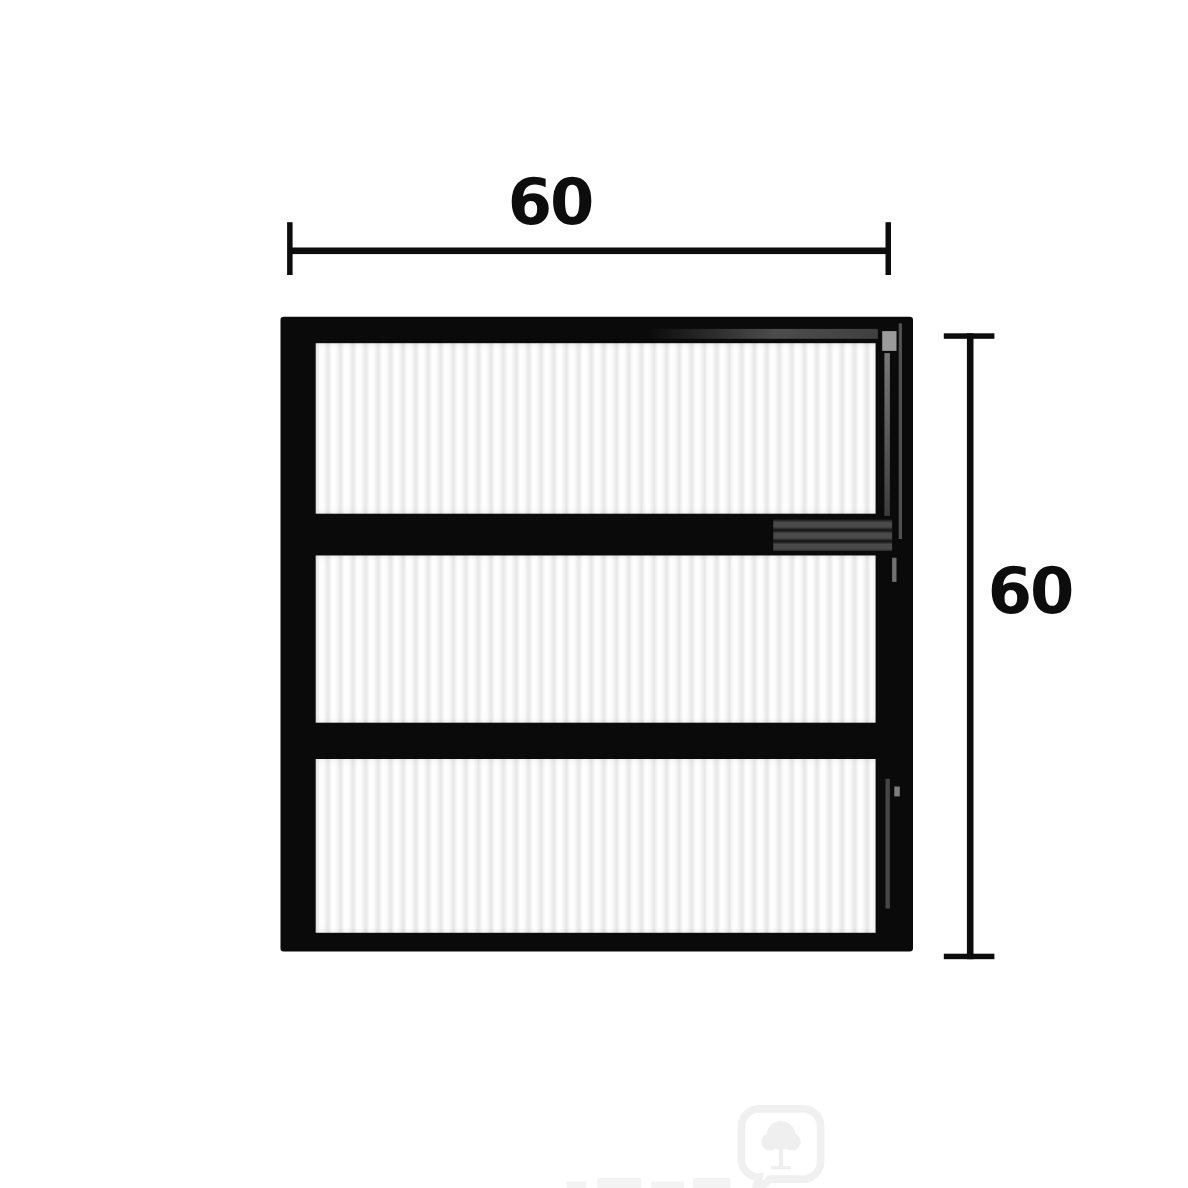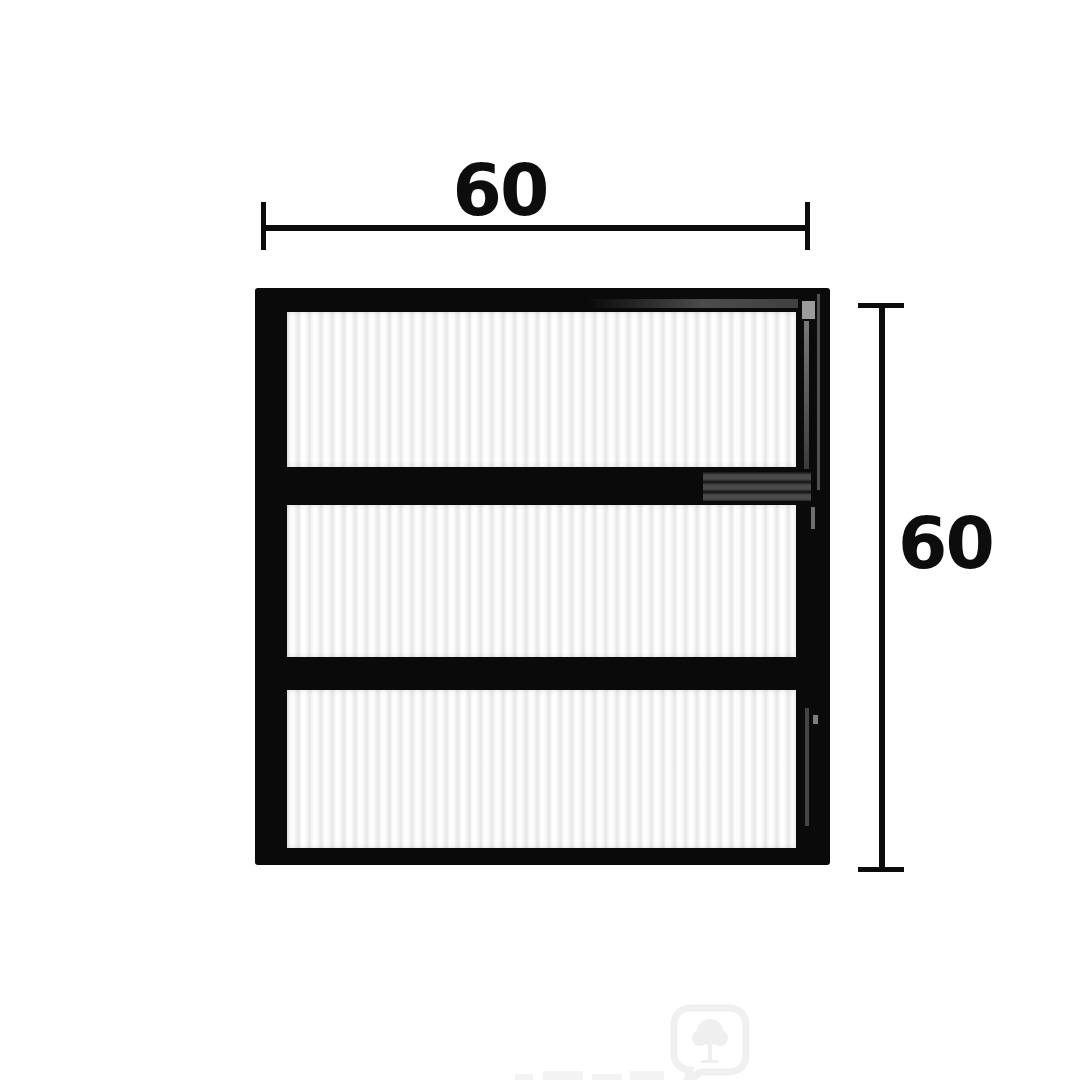--- a/index.html
+++ b/index.html
@@ -2,21 +2,21 @@
 <html><head>
 <meta charset="utf-8">
 <style>
   html,body{margin:0;padding:0;background:#ffffff;}
   body{font-family:"DejaVu Sans","Liberation Sans",sans-serif;}
   .canvas{
     position:relative;width:1080px;height:1080px;background:#ffffff;overflow:hidden;
   }
   
   .dim-label{
-    position:absolute;color:#0d0d0d;font-weight:bold;font-size:71px;
+    position:absolute;color:#0d0d0d;font-weight:bold;font-size:58px;
     letter-spacing:-2px;line-height:1;text-align:center;
   }
   .dim-label.top{left:430px;top:155px;width:140px;}
   .dim-label.right{left:898px;top:508px;width:80px;text-align:left;}
   .dim-line-h{position:absolute;left:263px;top:225px;width:545px;height:6px;background:#0c0c0c;}
   .dim-tick-v{position:absolute;top:202px;width:5px;height:48px;background:#0c0c0c;}
   .dim-tick-v.left{left:261px;}
   .dim-tick-v.right{left:805px;}
   .dim-line-v{position:absolute;left:879px;top:303px;width:6px;height:569px;background:#0c0c0c;}
   .dim-cap-h{position:absolute;left:858px;width:46px;height:5px;background:#0c0c0c;}

